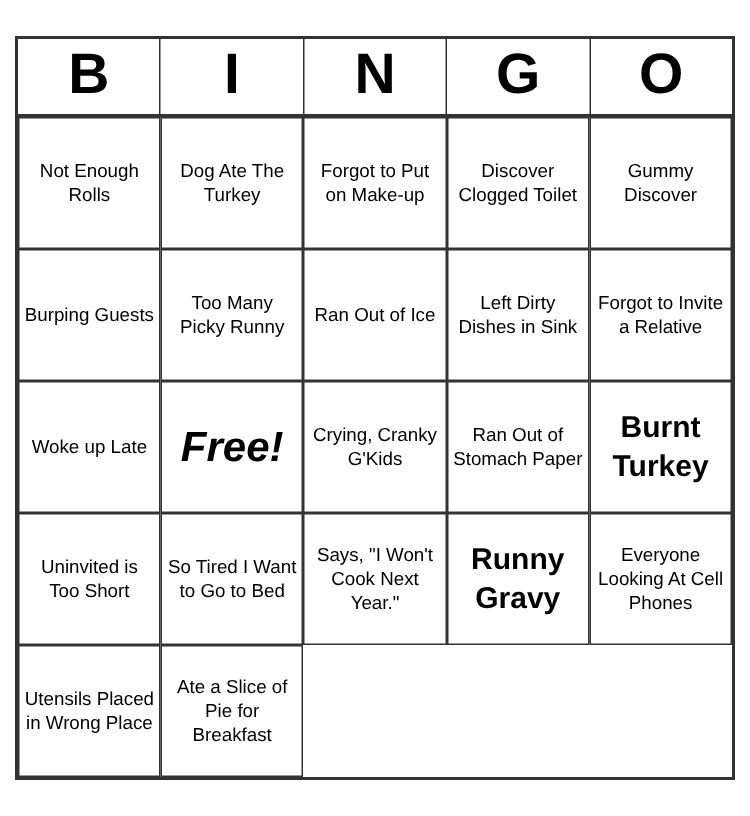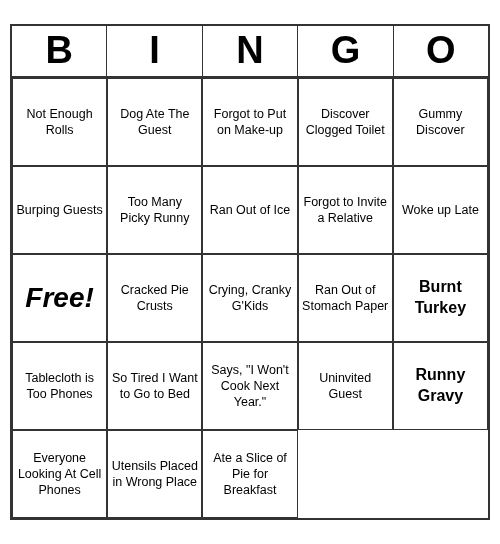--- a/index.html
+++ b/index.html
@@ -48,53 +48,52 @@
       padding: 4px 3px;
       line-height: 1.3;
       word-break: break-word;
     }
     .bingo-cell.free {
       font-size: 28px;
       font-weight: bold;
       font-style: italic;
     }
     .bingo-cell.large-text {
-      font-size: 16px;
+      font-size: 20px;
       font-weight: bold;
     }
   </style>
 </head>
 <body>
 
 <div class="bingo-card">
   <div class="bingo-header">
   <div class="bingo-header-cell">B</div>
       <div class="bingo-header-cell">I</div>
       <div class="bingo-header-cell">N</div>
       <div class="bingo-header-cell">G</div>
       <div class="bingo-header-cell">O</div>
     </div>
   <div class="bingo-grid">
   <div class="bingo-cell">Not Enough Rolls</div>
-      <div class="bingo-cell">Dog Ate The Guest</div>
+      <div class="bingo-cell">Dog Ate The Turkey</div>
       <div class="bingo-cell">Forgot to Put on Make-up</div>
       <div class="bingo-cell">Discover Clogged Toilet</div>
       <div class="bingo-cell">Gummy Discover</div>
       <div class="bingo-cell">Burping Guests</div>
       <div class="bingo-cell">Too Many Picky Runny</div>
       <div class="bingo-cell">Ran Out of Ice</div>
+      <div class="bingo-cell">Left Dirty Dishes in Sink</div>
       <div class="bingo-cell">Forgot to Invite a Relative</div>
       <div class="bingo-cell">Woke up Late</div>
       <div class="bingo-cell free">Free!</div>
-      <div class="bingo-cell">Cracked Pie Crusts</div>
       <div class="bingo-cell">Crying, Cranky G'Kids</div>
       <div class="bingo-cell">Ran Out of Stomach Paper</div>
       <div class="bingo-cell large-text">Burnt Turkey</div>
-      <div class="bingo-cell">Tablecloth is Too Phones</div>
+      <div class="bingo-cell">Uninvited is Too Short</div>
       <div class="bingo-cell">So Tired I Want to Go to Bed</div>
       <div class="bingo-cell">Says, "I Won't Cook Next Year."</div>
-      <div class="bingo-cell">Uninvited Guest</div>
       <div class="bingo-cell large-text">Runny Gravy</div>
       <div class="bingo-cell">Everyone Looking At Cell Phones</div>
       <div class="bingo-cell">Utensils Placed in Wrong Place</div>
       <div class="bingo-cell">Ate a Slice of Pie for Breakfast</div>
     </div>
 </div>
 
 </body></html>

